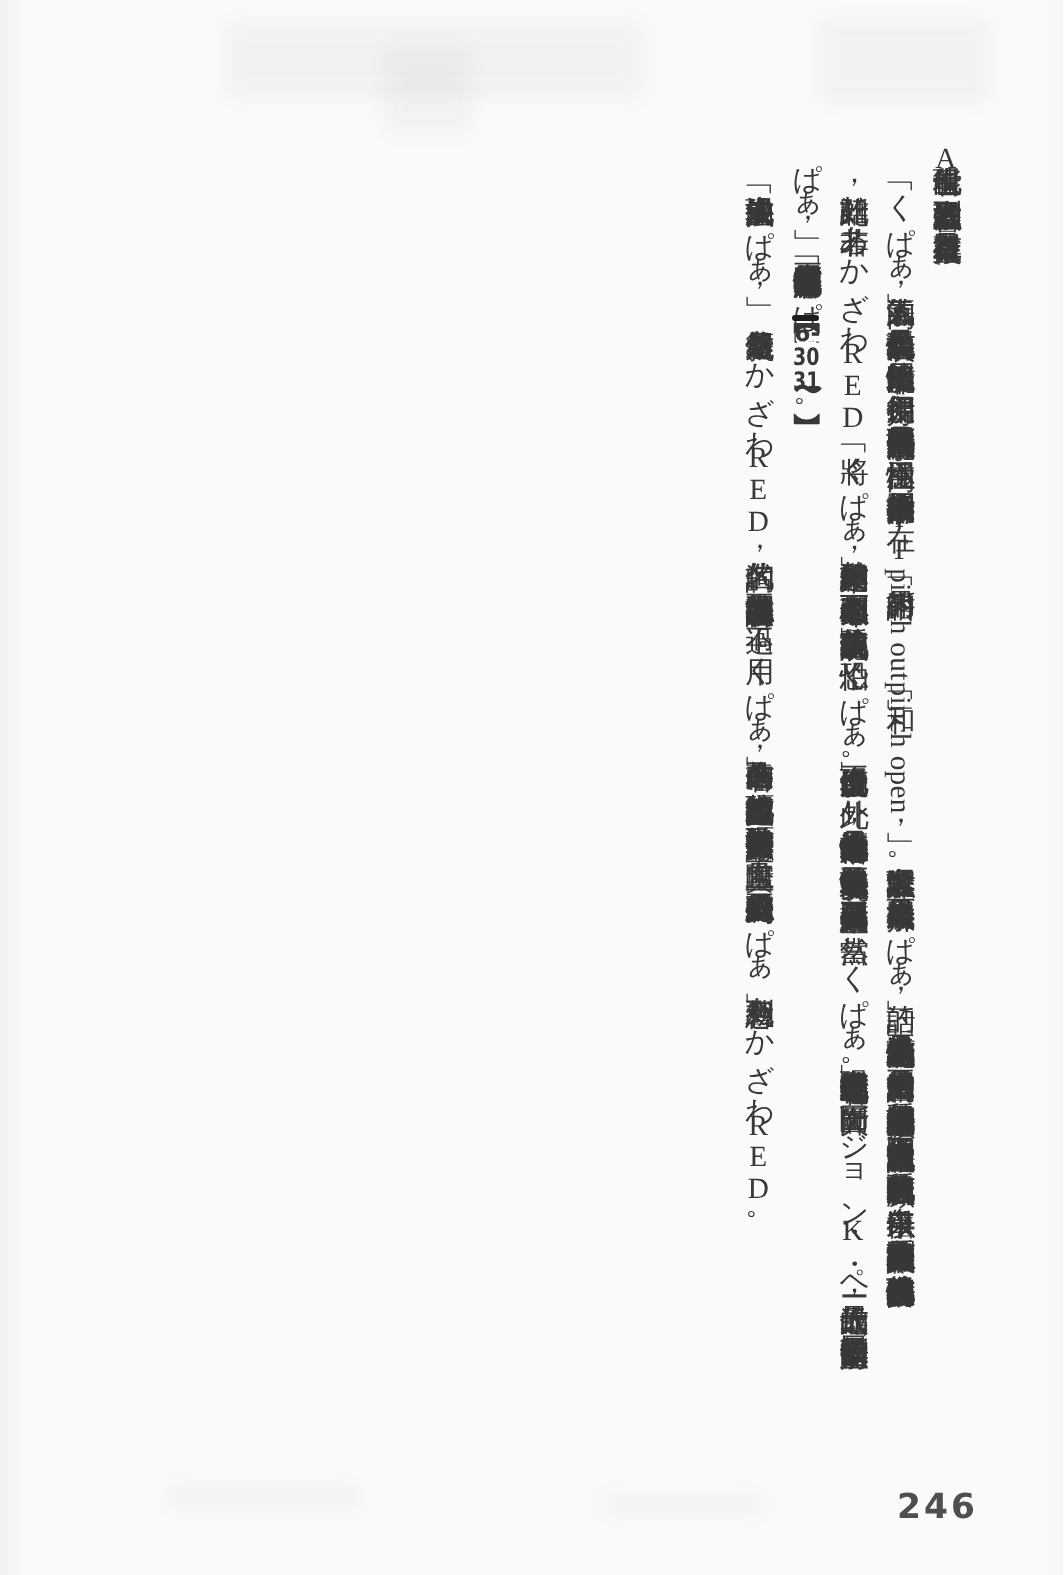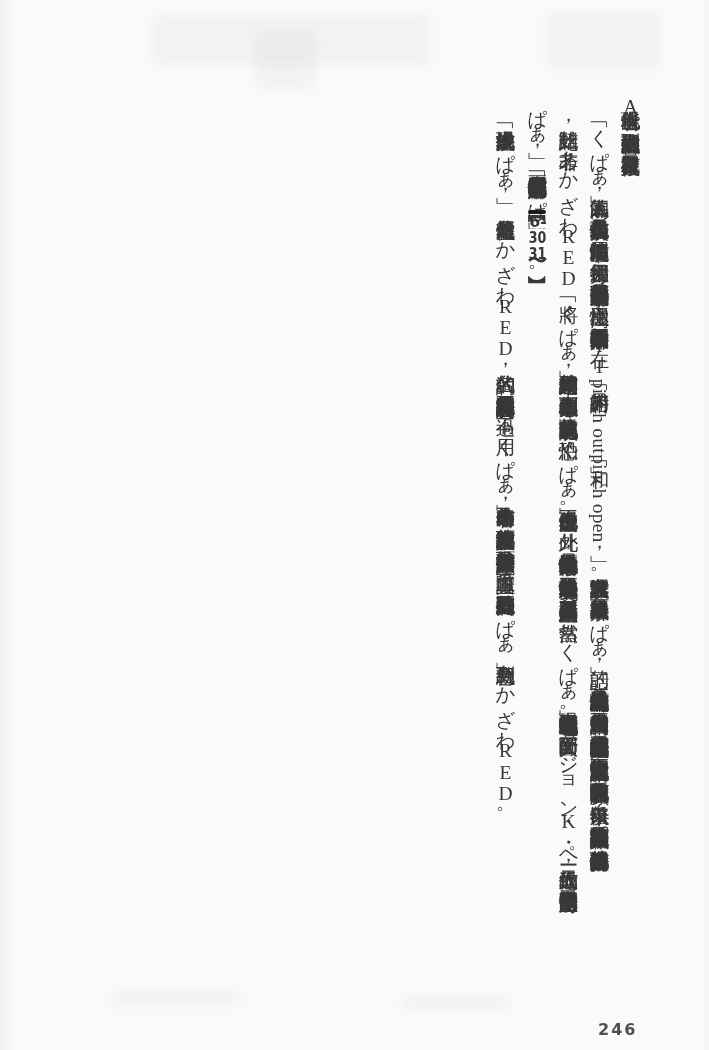--- a/index.html
+++ b/index.html
@@ -70,24 +70,23 @@
     border-radius: 2px;
     font-weight: 700;
   }
 
   .page-number {
     position: absolute;
     left: 598px;
     top: 992px;
     font-family: "DejaVu Sans", "Liberation Sans", sans-serif;
     font-weight: 700;
-    font-size: 16px;
+    font-size: 23px;
     letter-spacing: 2px;
     color: #4f4f4f;
-    margin-top: 28px;
   }
 </style>
 </head>
 <body>
 
 <div class="page">
   <div class="ghost g1"></div>
   <div class="ghost g2"></div>
   <div class="ghost g3"></div>
   <div class="ghost g4"></div>

